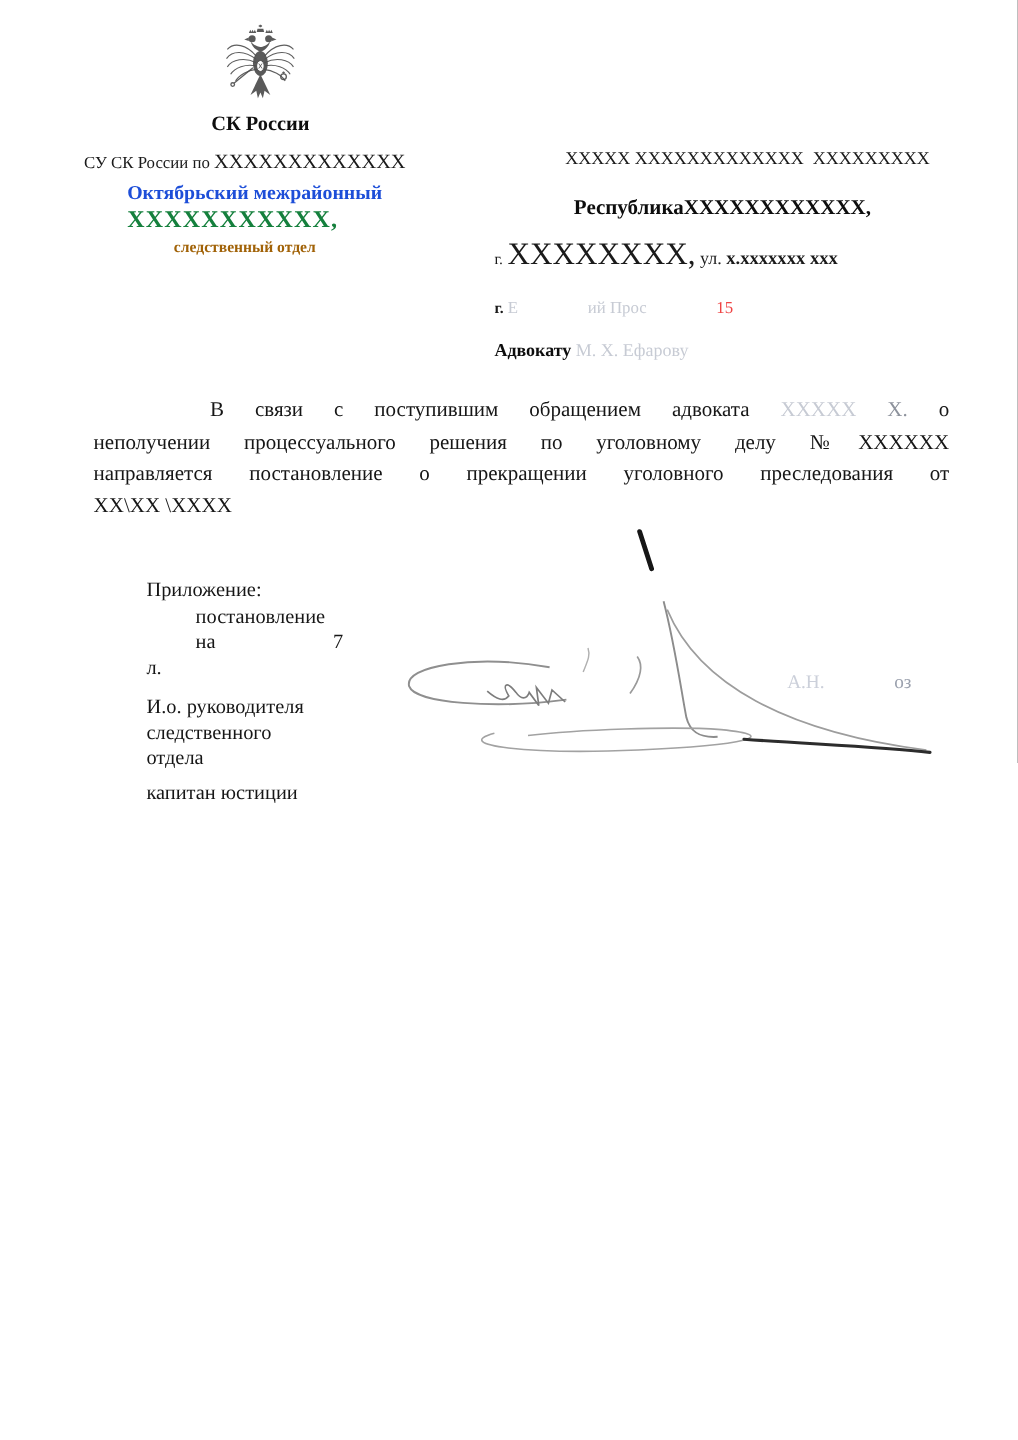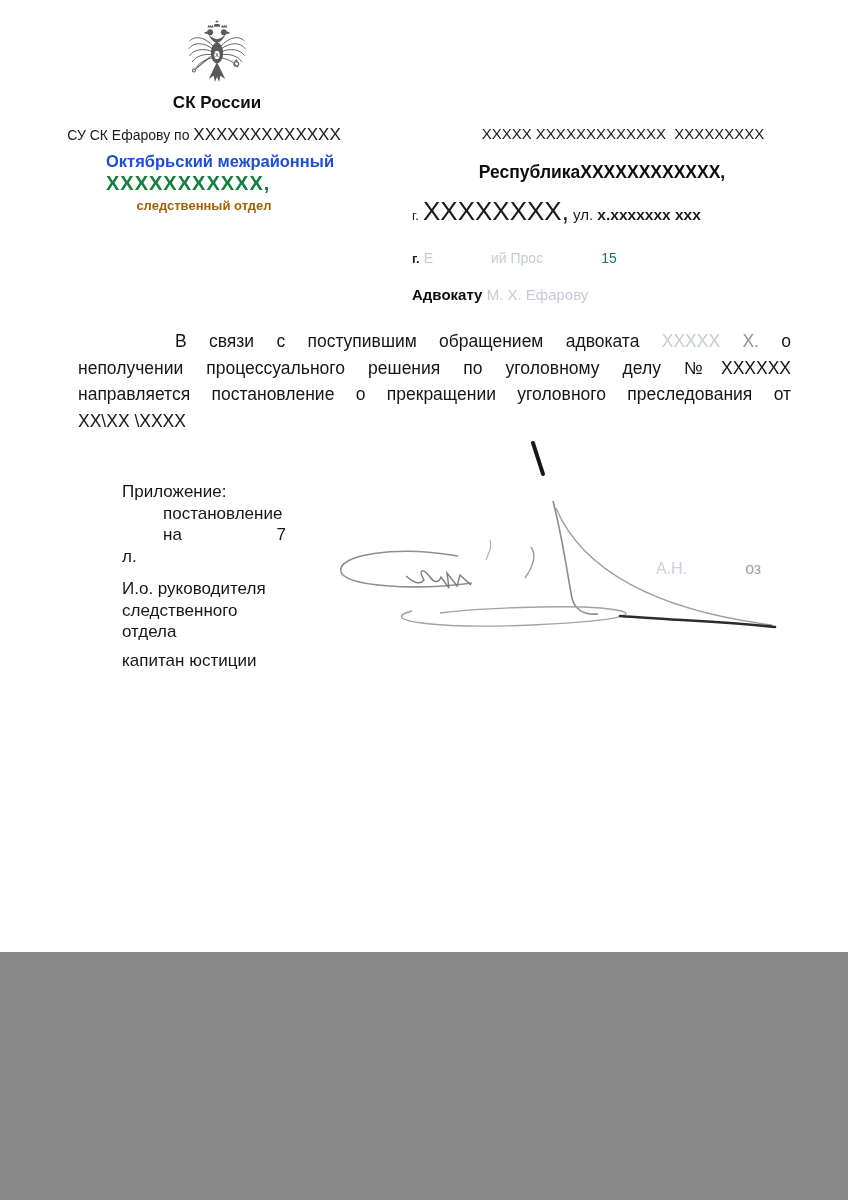--- a/index.html
+++ b/index.html
@@ -1,21 +1,21 @@
 <!DOCTYPE html>
 <html><head>
 <meta charset="utf-8">
 <style>
   html,body{margin:0;padding:0;background:#888;}
   .page{
     position:relative;
-    width:848px;height:952px;
+    width:848px;height:1200px;
     margin:0 auto;
     background:#ffffff;
-    font-family:Liberation Sans, sans-serif;
+    font-family:Liberation Serif, serif;
     color:#1a1a1a;
     overflow:hidden;
   }
   .abs{position:absolute;}
 
   
   .emblem{left:186px;top:20px;width:62px;height:70px;}
   .org-title{left:122px;top:93px;width:190px;text-align:center;
     font-weight:bold;font-size:17px;color:#0e0e0e;}
 
@@ -33,21 +33,21 @@
   .lh-right .r3{margin-top:15px;font-size:15px;white-space:nowrap;}
   .lh-right .r3 .pfx{font-size:13px;}
   .lh-right .r3 .city{font-size:26px;}
   .lh-right .r3 .street{font-weight:bold;font-size:15.5px;}
   .lh-right .r4{margin-top:23px;font-size:14px;}
   .lh-right .r4 .pfx{font-weight:bold;font-size:13px;color:#1a1a1a;}
   .lh-right .r5{margin-top:19px;font-size:15px;}
   .lh-right .r5 .lbl{font-weight:bold;color:#0d0d0d;}
 
   .faded{color:#c7cbd4;filter:blur(.6px);}
-  .faded2{color:#0f766e;filter:blur(.4px);}
+  .faded2{color:#ef4444;filter:blur(.4px);}
   .halfgray{color:#8d929c;}
   .gapM{display:inline-block;width:58px;}
 
   
   .body-par{left:78px;top:328px;width:713px;font-size:17.5px;line-height:26.5px;color:#161616;}
   .jline{text-align:justify;text-align-last:justify;white-space:nowrap;}
   .b1{padding-left:97px;}
   .b4{text-align:left;text-align-last:left;}
 
   
@@ -99,21 +99,21 @@
       <circle cx="73" cy="63" r="3.4"></circle>
       <path d="M73 59.6 v-3 M71.5 58 h3"></path>
     </g>
     <ellipse cx="45" cy="50" rx="4.6" ry="6.6" fill="#ffffff" stroke="#4d4d4d" stroke-width="1.2"></ellipse>
     <path d="M43 47 l4 6 M47 47 l-4 6" stroke="#4d4d4d" stroke-width="1"></path>
   </svg>
 
   <div class="abs org-title">СК России</div>
 
   <div class="abs lh-left">
-    <div class="l1"><span>СУ СК Ефарову по </span><span class="big">ХХХХХХХХХХХХХ</span></div>
+    <div class="l1"><span>СУ СК России по </span><span class="big">ХХХХХХХХХХХХХ</span></div>
     <div class="l2">Октябрьский межрайонный</div>
     <div class="l3">ХХХХХХХХХХХ,</div>
     <div class="l4">следственный отдел</div>
   </div>
 
   <div class="abs lh-right">
     <div class="r1">ХХХХХ ХХХХХХХХХХХХХ  ХХХХХХХХХ</div>
     <div class="r2">РеспубликаХХХХХХХХХХХХ,</div>
     <div class="r3">
       <span class="pfx">г.</span>

